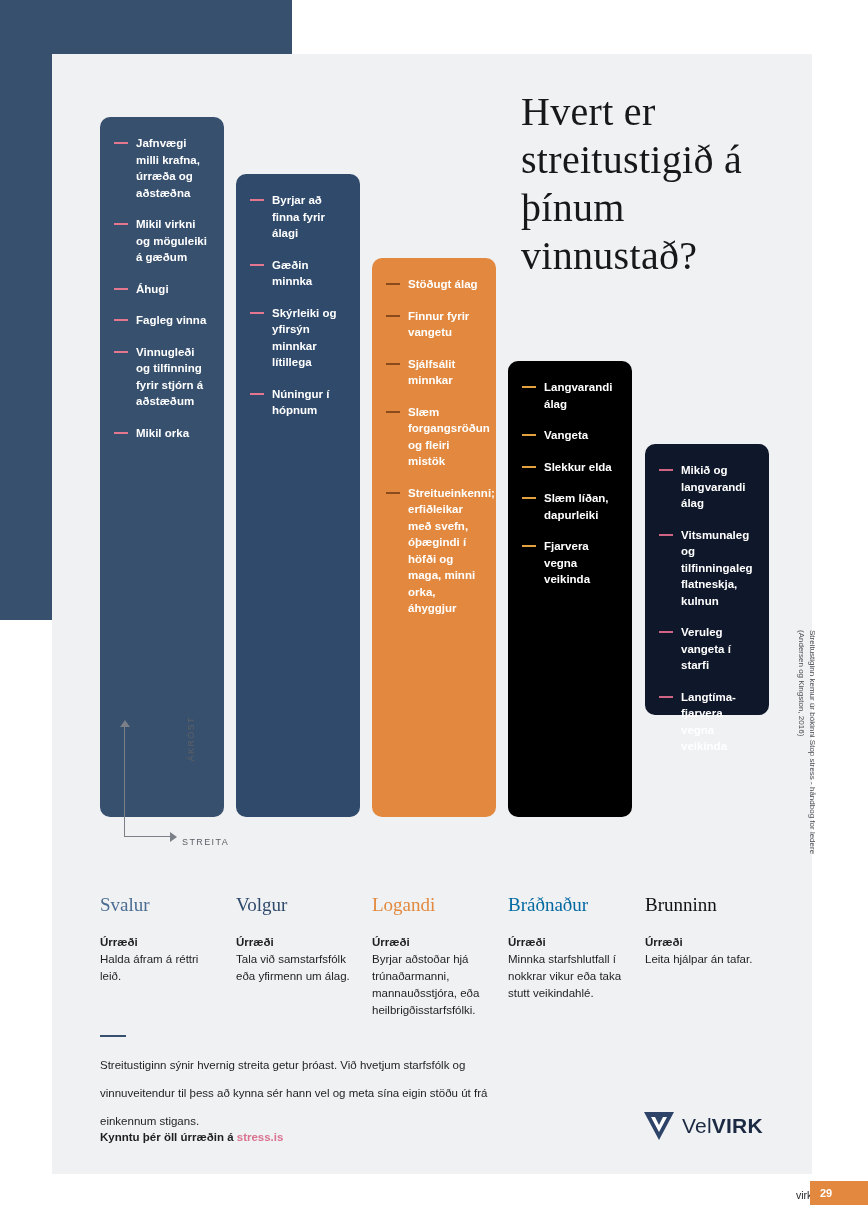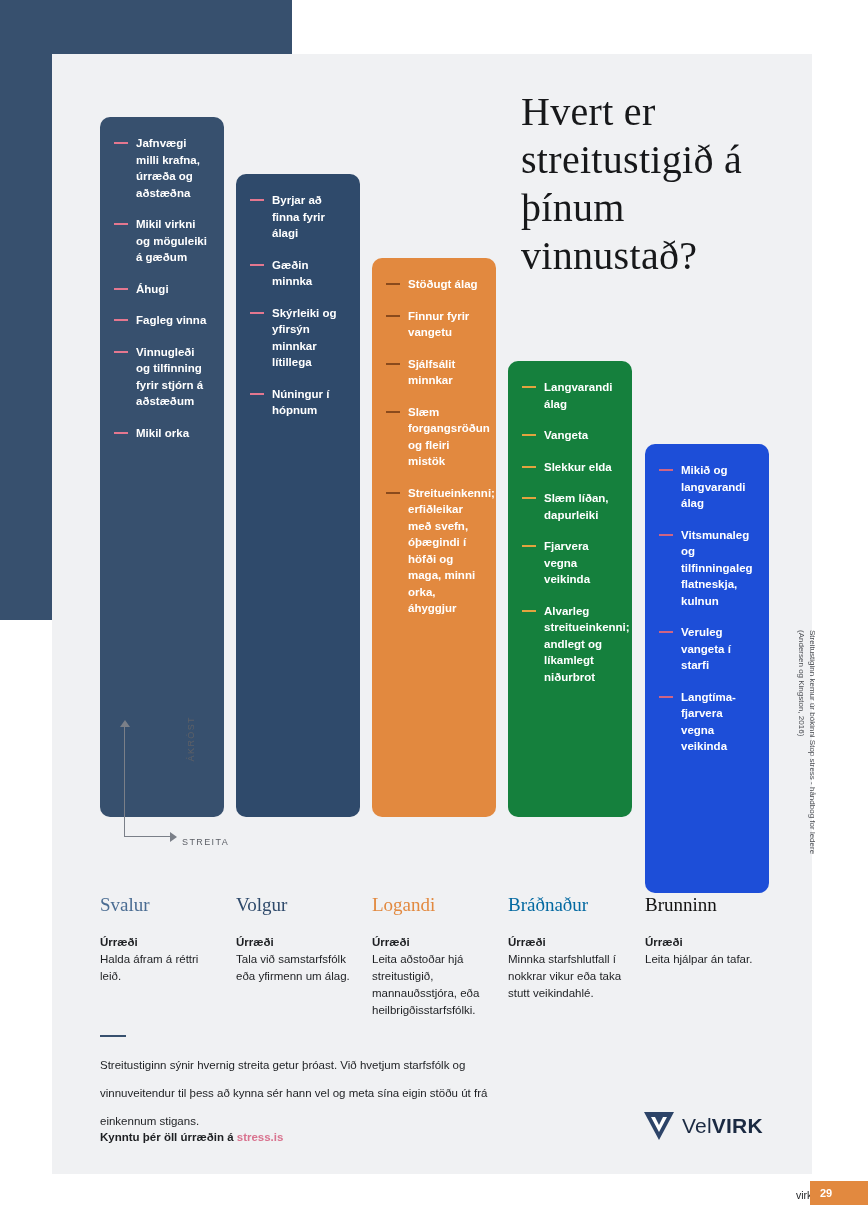--- a/index.html
+++ b/index.html
@@ -58,25 +58,25 @@
   #bar-0 .dash { background:#e4778f; }
 
   #bar-1 { left:236px; top:174px; width:124px; height:643px; background:#2f4a6b; }
   #bar-1 .item { color:#ffffff; }
   #bar-1 .dash { background:#e4778f; }
 
   #bar-2 { left:372px; top:258px; width:124px; height:559px; background:#e2893f; }
   #bar-2 .item { color:#ffffff; }
   #bar-2 .dash { background:#8a4a1c; }
 
-  #bar-3 { left:508px; top:361px; width:124px; height:456px; background:#15803d; }
+  #bar-3 { left:508px; top:361px; width:124px; height:456px; background:#000000; }
   #bar-3 .item { color:#ffffff; }
   #bar-3 .dash { background:#e2a33f; }
 
-  #bar-4 { left:645px; top:444px; width:124px; height:449px; background:#1d4ed8; }
+  #bar-4 { left:645px; top:444px; width:124px; height:271px; background:#0f172a; }
   #bar-4 .item { color:#ffffff; }
   #bar-4 .dash { background:#cf6484; }
 
   
   #axis-v {
     position:absolute; left:124px; top:726px; width:1px; height:110px;
     background:#7a7f88;
   }
   #axis-h {
     position:absolute; left:124px; top:836px; width:46px; height:1px;
@@ -198,21 +198,20 @@
   </div>
 </div>
 
 <div class="bar" id="bar-3">
   <div class="items">
     <div class="item"><span class="dash"></span><span>Langvarandi álag</span></div>
     <div class="item"><span class="dash"></span><span>Vangeta</span></div>
     <div class="item"><span class="dash"></span><span>Slekkur elda</span></div>
     <div class="item"><span class="dash"></span><span>Slæm líðan, dapurleiki</span></div>
     <div class="item"><span class="dash"></span><span>Fjarvera vegna veikinda</span></div>
-    <div class="item"><span class="dash"></span><span>Alvarleg streitueinkenni; andlegt og líkamlegt niðurbrot</span></div>
   </div>
 </div>
 
 <div class="bar" id="bar-4">
   <div class="items">
     <div class="item"><span class="dash"></span><span>Mikið og langvarandi álag</span></div>
     <div class="item"><span class="dash"></span><span>Vitsmunaleg og tilfinningaleg flatneskja, kulnun</span></div>
     <div class="item"><span class="dash"></span><span>Veruleg vangeta í starfi</span></div>
     <div class="item"><span class="dash"></span><span>Langtíma-fjarvera vegna veikinda</span></div>
   </div>
@@ -231,21 +230,21 @@
   <div class="col-body">Halda áfram á réttri leið.</div>
 </div>
 <div class="col" id="col-1">
   <div class="col-name">Volgur</div>
   <div class="col-sub">Úrræði</div>
   <div class="col-body">Tala við samstarfsfólk eða yfirmenn um álag.</div>
 </div>
 <div class="col" id="col-2">
   <div class="col-name">Logandi</div>
   <div class="col-sub">Úrræði</div>
-  <div class="col-body">Leita aðstoðar hjá streitustigið, mannauðsstjóra, eða heilbrigðisstarfsfólki.</div>
+  <div class="col-body">Byrjar aðstoðar hjá trúnaðarmanni, mannauðsstjóra, eða heilbrigðisstarfsfólki.</div>
 </div>
 <div class="col" id="col-3">
   <div class="col-name">Bráðnaður</div>
   <div class="col-sub">Úrræði</div>
   <div class="col-body">Minnka starfshlutfall í nokkrar vikur eða taka stutt veikindahlé.</div>
 </div>
 <div class="col" id="col-4">
   <div class="col-name">Brunninn</div>
   <div class="col-sub">Úrræði</div>
   <div class="col-body">Leita hjálpar án tafar.</div>

